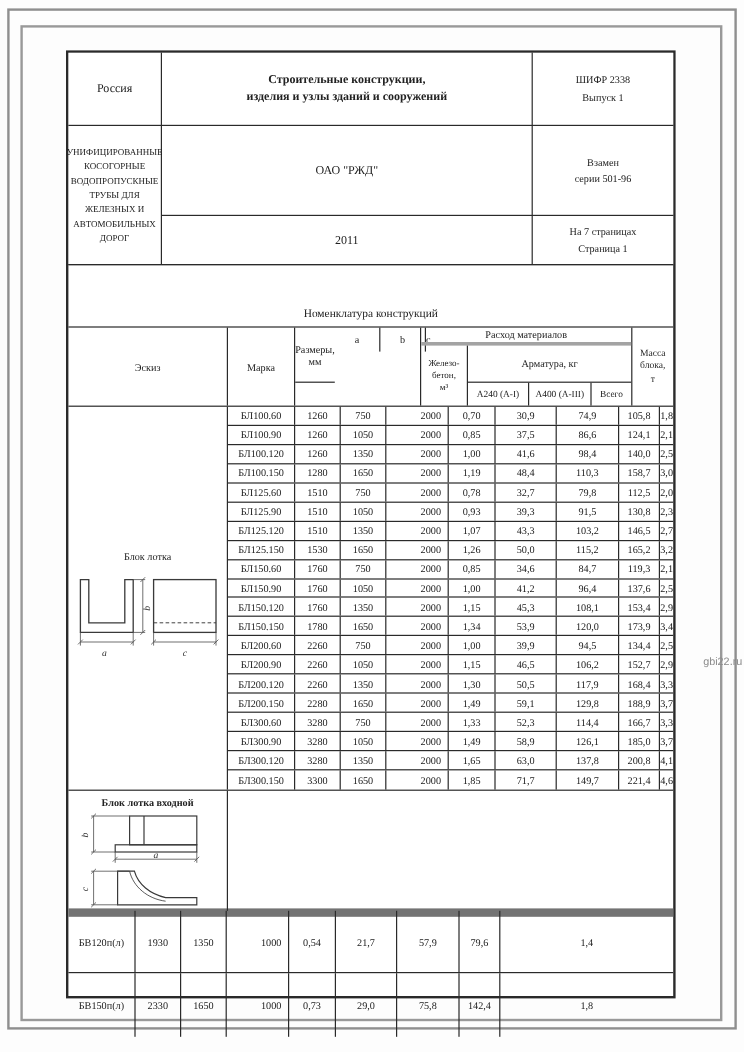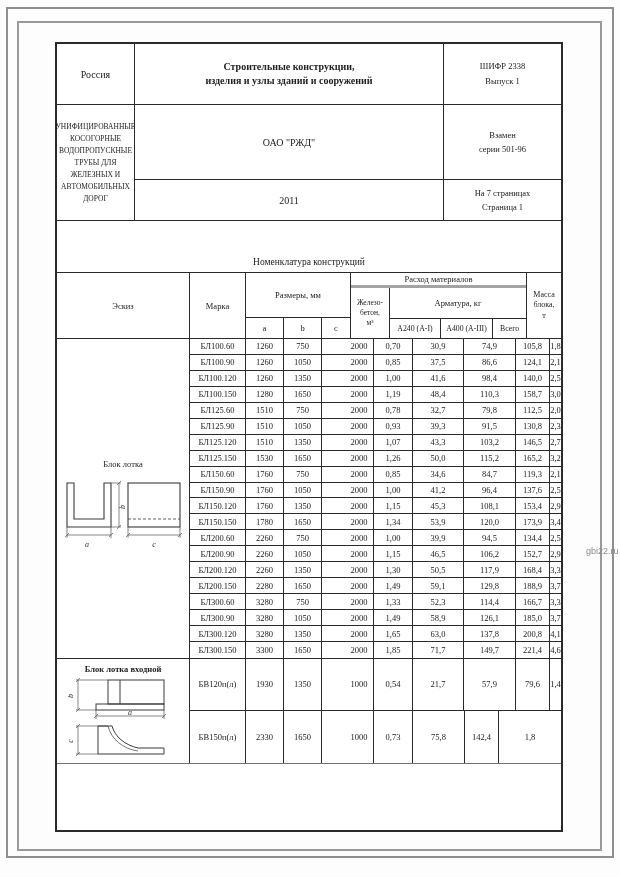--- a/index.html
+++ b/index.html
@@ -30,41 +30,41 @@
   
   .sectitle { height: 52px; border-bottom: 1px solid #2a2a2a; display: flex;
               align-items: flex-end; justify-content: center; padding-bottom: 5px;
               font-size: 9.5px; }
 
   
   .thead { display: flex; height: 66px; border-bottom: 1px solid #2a2a2a; font-size: 8.5px; }
   .thead .lbl { display: flex; align-items: center; justify-content: center; text-align: center; }
   .th-sketch { width: 133px; border-right: 1px solid #2a2a2a; }
   .th-mark { width: 56px; border-right: 1px solid #2a2a2a; }
-  .th-dims { width: 105px; border-right: 1px solid #2a2a2a; display: flex; flex-direction: column; }
+  .th-dims { width: 105px; border-right: 1px solid #2a2a2a; display: flex; flex-direction: row; }
   .th-dims-label { height: 46px; border-bottom: 1px solid #2a2a2a; }
   .th-dims-sub { height: 20px; display: flex; }
   .th-a, .th-b { width: 38px; border-right: 1px solid #2a2a2a; }
   .th-c { flex: 1; }
   .th-mat { width: 176px; border-right: 1px solid #2a2a2a; display: flex; flex-direction: column; }
   .th-mat-label { height: 16px; border-bottom: 3px solid #a3a3a3; }
   .th-mat-lower { height: 50px; display: flex; }
   .th-conc { width: 39px; border-right: 1px solid #2a2a2a; font-size: 7.5px; line-height: 1.3;
              white-space: pre-line; }
   .th-arm { flex: 1; display: flex; flex-direction: column; }
   .th-arm-label { height: 31px; border-bottom: 1px solid #2a2a2a; }
   .th-arm-sub { height: 19px; display: flex; font-size: 7.8px; justify-content: space-between; }
   .th-a240 { width: 51px; border-right: 1px solid #2a2a2a; }
   .th-a400 { width: 52px; border-right: 1px solid #2a2a2a; }
   .th-total { flex: 1; }
   .th-mass { flex: 1; font-size: 8px; line-height: 1.3; white-space: pre-line; }
 
   
   .tgroup1 { display: flex; height: 320px; border-bottom: 1px solid #2a2a2a; }
-  .tgroup2 { display: flex; height: 105px; border-bottom: 1px solid #737373; }
+  .tgroup2 { display: flex; height: 105px; border-bottom: 7px solid #737373; flex-direction: column; }
   .sketchcell { width: 133px; border-right: 1px solid #2a2a2a; display: flex;
                 flex-direction: column; align-items: center; }
   .g1label { margin-top: 120px; font-size: 8.5px; }
   .g2label { margin-top: 5px; font-size: 8.5px; font-weight: bold; }
   .rowswrap { flex: 1; display: flex; flex-direction: column; justify-content: flex-end; }
   .trow { display: flex; height: 16px; border-bottom: 1px solid #2a2a2a; font-size: 8.5px; }
   .rowswrap .trow:last-child { border-bottom: none; }
   .tc { display: flex; align-items: center; justify-content: center;
         border-right: 1px solid #2a2a2a; }
   .w-mark { width: 56px; } .w-a { width: 38px; } .w-b { width: 38px; } .w-c { width: 29px; margin-left: 23px; }
@@ -441,20 +441,21 @@
           <div class="tc w-a400">57,9</div>
           <div class="tc w-total">79,6</div>
           <div class="tc w-mass">1,4</div>
         </div>
         <div class="trow">
           <div class="tc w-mark">БВ150п(л)</div>
           <div class="tc w-a">2330</div>
           <div class="tc w-b">1650</div>
           <div class="tc w-c">1000</div>
           <div class="tc w-conc">0,73</div>
+          <div class="tc w-a240">29,0</div>
           <div class="tc w-a400">75,8</div>
           <div class="tc w-total">142,4</div>
           <div class="tc w-mass">1,8</div>
         </div>
       </div>
   </div>
 
 </div>
 
 <div class="watermark">gbi22.ru</div>

